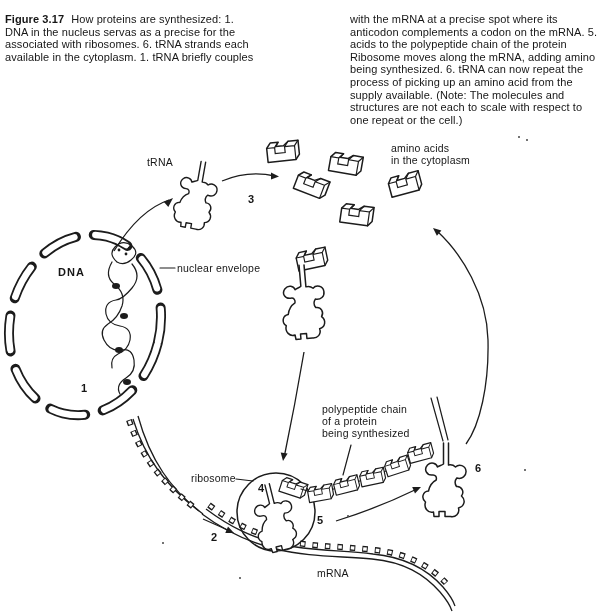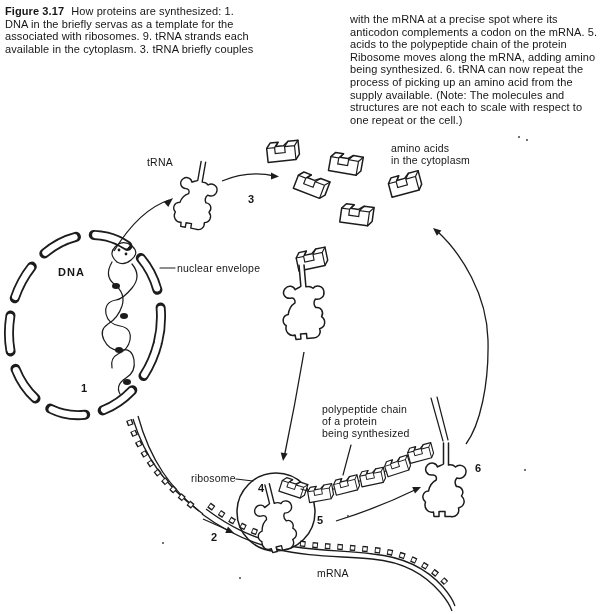--- a/index.html
+++ b/index.html
@@ -1,20 +1,20 @@
 <!DOCTYPE html>
 <html><head>
 <meta charset="utf-8">
 <style>
   html,body{margin:0;padding:0;background:#fff;}
   .stage{position:relative;width:600px;height:614px;background:#fff;overflow:hidden;
          font-family:"Liberation Sans",sans-serif;}
   .stage svg{position:absolute;left:0;top:0;}
   .caption{position:absolute;color:#161616;font-size:11px;line-height:12.6px;letter-spacing:0.1px;}
-  .caption-left{left:5px;top:5px;width:312px;}
+  .caption-left{left:5px;top:13px;width:312px;}
   .caption-right{left:322px;top:13px;width:278px;margin-left:28px;}
   .cap-line b{font-weight:bold;margin-right:7px;}
   .lbl{font-family:"Liberation Sans",sans-serif;font-size:10.5px;fill:#161616;letter-spacing:0.2px;}
   .lblb{font-family:"Liberation Sans",sans-serif;font-size:11px;font-weight:bold;fill:#161616;letter-spacing:1px;}
   .num{font-family:"Liberation Sans",sans-serif;font-size:11px;font-weight:bold;fill:#161616;}
   .ln{stroke:#1c1c1c;stroke-width:1.3;fill:none;}
   .shape{stroke:#1c1c1c;stroke-width:1.5;fill:#fff;stroke-linejoin:round;stroke-linecap:round;}
   .thin{stroke:#1c1c1c;stroke-width:1.2;fill:none;stroke-linecap:round;}
   .ah{fill:#1c1c1c;stroke:none;}
 </style>
@@ -156,23 +156,23 @@
     <text class="num" x="81" y="392">1</text>
     <text class="num" x="211" y="541">2</text>
     <text class="num" x="248" y="203">3</text>
     <text class="num" x="258" y="492">4</text>
     <text class="num" x="317" y="524">5</text>
     <text class="num" x="475" y="472">6</text>
   </svg>
 
   <div class="caption caption-left">
     <div class="cap-line"><b>Figure 3.17</b><span>How proteins are synthesized: 1.</span></div>
-    <div class="cap-line"><span>DNA in the briefly servas as a template for the</span></div>
-    <div class="cap-line"><span>associated with ribosomes. 9. tRNA strands each</span></div>
-    <div class="cap-line"><span>available in the cytoplasm. 3. tRNA briefly couples</span></div>
+    <div class="cap-line"><span>DNA in the nucleus servas as a precise for the</span></div>
+    <div class="cap-line"><span>associated with ribosomes. 6. tRNA strands each</span></div>
+    <div class="cap-line"><span>available in the cytoplasm. 1. tRNA briefly couples</span></div>
   </div>
 
   <div class="caption caption-right">
     <div class="cap-line"><span>with the mRNA at a precise spot where its</span></div>
     <div class="cap-line"><span>anticodon complements a codon on the mRNA. 5.</span></div>
     <div class="cap-line"><span>acids to the polypeptide chain of the protein</span></div>
     <div class="cap-line"><span>Ribosome moves along the mRNA, adding amino</span></div>
     <div class="cap-line"><span>being synthesized. 6. tRNA can now repeat the</span></div>
     <div class="cap-line"><span>process of picking up an amino acid from the</span></div>
     <div class="cap-line"><span>supply available. (Note: The molecules and</span></div>

